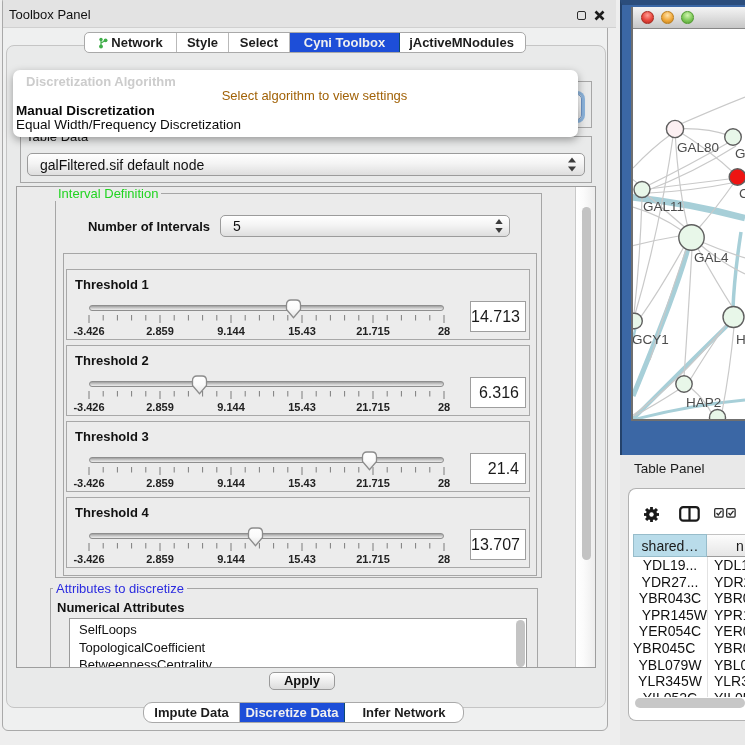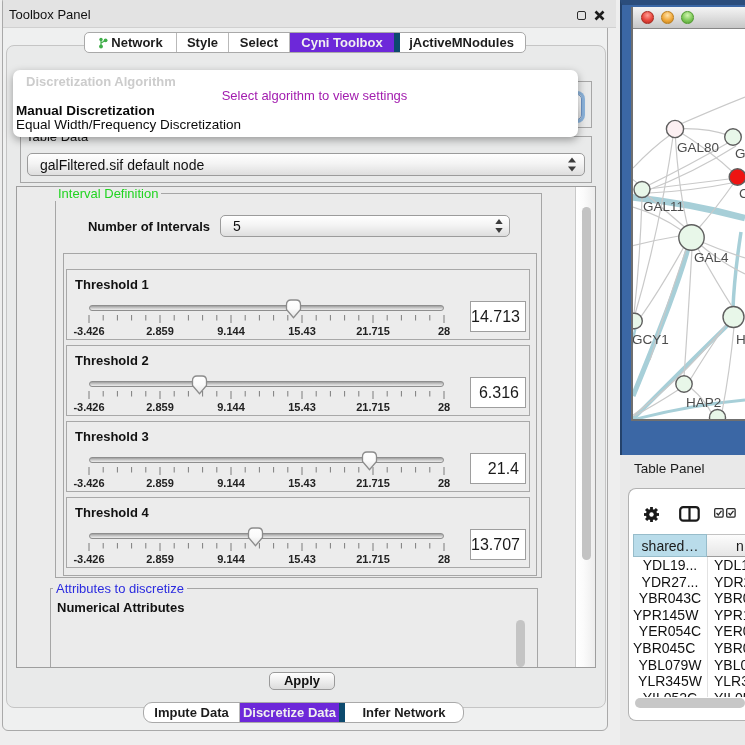--- a/index.html
+++ b/index.html
@@ -11,21 +11,21 @@
   background:linear-gradient(180deg,#ffffff 0%,#f4f4f4 45%,#dedede 100%); }
 .ctext { position:absolute; font-size:14px; color:#111; }
 .bold13 { position:absolute; font-size:13px; font-weight:bold; color:#111; }
 .track { position:absolute; height:6px; border:1px solid #8e8e8e; border-radius:3px;
   background:linear-gradient(180deg,#9f9f9f 0%,#cfcfcf 55%,#ececec 100%); }
 .tfield { position:absolute; background:#ffffff; border:1px solid #9e9e9e;
   font-size:16px; color:#1a1a1a; text-align:right; padding-right:6px; }
 .tlabel { position:absolute; width:60px; text-align:center; font-size:11px; font-weight:bold; color:#222; }
 .seg { display:inline-block; height:100%; text-align:center; font-size:13px; font-weight:600;
   color:#1c1c1c; border-right:1px solid #b9b9b9; }
-.seg.dark { background:#6d28d9; color:#f0f0f0; border-right:6px solid #0c4a6e; }
+.seg.dark { background:#1d4ed8; color:#f0f0f0; border-right:1px solid #0c4a6e; }
 </style></head><body>
 
 <div class="abs" style="left:2px;top:-4px;width:606px;height:735px;border:1px solid #a9a9a9;border-radius:6px;background:#eff0f0;"></div>
 <div class="abs" style="left:3px;top:0;width:613px;height:28px;background:#e3e3e3;border-bottom:1px solid #d0d0d0;"></div>
 <div class="abs" style="left:9px;top:7px;font-size:13px;color:#111;">Toolbox Panel</div>
 <div class="abs" style="left:577px;top:11px;width:9px;height:9px;border:1.6px solid #2c2c2c;border-radius:2px;"></div>
 <svg class="abs" style="left:594px;top:10px;" width="11" height="11">
     <path d="M1.5,1.5 L9.5,9.5 M9.5,1.5 L1.5,9.5" stroke="#1c1c1c" stroke-width="2.6"></path>
   </svg>
 <div class="abs" style="left:6px;top:45px;width:600px;height:663px;background:#e9eaea;border:1px solid #c5c5c5;border-radius:8px;"></div>
@@ -249,29 +249,34 @@
           <stop offset="0.5" stop-color="#fafafa"></stop>
           <stop offset="1" stop-color="#e4e4e4"></stop>
         </linearGradient>
       </defs>
 <path d="M1.5,5.5 Q1.5,1 6,1 L11,1 Q15.5,1 15.5,5.5 L15.5,10.5 L8.5,18.7 L1.5,10.5 Z" fill="url(#g497)" stroke="#8c8c8c" stroke-width="1.3"></path>
     </svg>
 <div class="tfield" style="left:453px;top:342px;width:56px;height:31px;line-height:29px;">13.707</div>
 <div class="grp" style="left:33px;top:401px;width:488px;height:100px;"></div>
 <div class="gtitle" style="left:36px;top:394px;background:#ebebeb;color:#2b2bdf;">Attributes to discretize</div>
 <div class="bold13" style="left:40px;top:413px;">Numerical Attributes</div>
+<div class="abs" style="left:52px;top:431px;width:458px;height:49px;background:#ffffff;border:1px solid #9a9a9a;border-bottom:none;overflow:hidden;font-size:13px;color:#111;line-height:17.5px;padding-top:2px;">
+<div style="padding-left:9px;">SelfLoops</div>
+      <div style="padding-left:9px;">TopologicalCoefficient</div>
+      <div style="padding-left:9px;">BetweennessCentrality</div>
+    </div>
 <div class="abs" style="left:499px;top:433px;width:9px;height:47px;background:#c4c4c4;border-radius:5px;"></div>
 </div>
 <div class="abs" style="left:269px;top:672px;width:66px;height:18px;border:1px solid #9a9a9a;border-radius:5px;background:linear-gradient(180deg,#ffffff,#dcdcdc);font-size:13px;font-weight:600;color:#111;text-align:center;line-height:16px;">Apply</div>
 <div class="abs" style="left:143px;top:702px;width:321px;height:21px;background:#ffffff;border:1px solid #a9a9a9;border-radius:9px;overflow:hidden;white-space:nowrap;">
 <span class="seg" style="width:96px;line-height:19px;">Impute Data</span><span class="seg dark" style="width:105px;line-height:19px;">Discretize Data</span><span class="seg" style="width:118px;line-height:19px;border-right:none;">Infer Network</span>
 </div>
 <div class="abs" style="left:13px;top:70px;width:565px;height:67px;background:#ffffff;border-radius:7px;box-shadow:0 3px 8px rgba(0,0,0,0.35);"></div>
 <div class="abs" style="left:26px;top:74px;font-size:13px;font-weight:bold;color:#cccccc;">Discretization Algorithm</div>
-<div class="abs" style="left:13px;top:88px;width:565px;text-align:center;font-size:13px;color:#a21caf;padding-left:38px;">Select algorithm to view settings</div>
+<div class="abs" style="left:13px;top:88px;width:565px;text-align:center;font-size:13px;color:#a16207;padding-left:38px;">Select algorithm to view settings</div>
 <div class="abs" style="left:16px;top:103px;font-size:13.5px;font-weight:bold;color:#0a0a0a;">Manual Discretization</div>
 <div class="abs" style="left:16px;top:117px;font-size:13.5px;color:#0a0a0a;">Equal Width/Frequency Discretization</div>
 <div class="abs" style="left:620px;top:0;width:125px;height:455px;background:#3b67a5;border-top:5px solid #2b4d7c;border-left:2px solid #24426b;"></div>
 <div class="abs" style="left:631px;top:7px;width:114px;height:414px;border-left:2px solid #6f6f6f;border-bottom:2px solid #6f6f6f;"></div>
 <div class="abs" style="left:633px;top:7px;width:112px;height:22px;background:linear-gradient(180deg,#f4f4f4 0%,#dedede 50%,#c7c7c7 100%);border-bottom:1px solid #878787;"></div>
 <div class="abs" style="left:641px;top:11px;width:12.6px;height:12.6px;border-radius:50%;background:radial-gradient(circle at 50% 30%, #ff9d94 0%, #e8453c 55%, #a8281f 100%);border:0.5px solid #a8281f;"></div>
 <div class="abs" style="left:661px;top:11px;width:12.6px;height:12.6px;border-radius:50%;background:radial-gradient(circle at 50% 30%, #ffe2a8 0%, #f0a83a 55%, #bb7e1c 100%);border:0.5px solid #bb7e1c;"></div>
 <div class="abs" style="left:681px;top:11px;width:12.6px;height:12.6px;border-radius:50%;background:radial-gradient(circle at 50% 30%, #d2f5ae 0%, #7fc95a 55%, #4f9a2e 100%);border:0.5px solid #4f9a2e;"></div>
 <svg class="abs" style="left:633px;top:29px;" width="112" height="390" viewBox="633 29 112 390">
 <rect x="633" y="29" width="112" height="390" fill="#ffffff"></rect>
@@ -357,21 +362,21 @@
   </svg>
 <div class="abs" style="left:633px;top:534px;width:74px;height:23px;background:#b9dcea;border:1px solid #97bcca;font-size:14px;color:#1a1a1a;text-align:center;line-height:22px;">shared…</div>
 <div class="abs" style="left:707px;top:534px;width:38px;height:23px;background:linear-gradient(180deg,#fcfcfc,#e6e6e6);border-top:1px solid #c2c2c2;border-bottom:1px solid #9c9c9c;font-size:14px;color:#1a1a1a;padding-left:29px;line-height:22px;">n</div>
 <div class="abs" style="left:633px;top:557px;width:112px;height:140px;overflow:hidden;background:#fff;">
 <div style="position:absolute;left:0;top:0.0px;width:74px;text-align:center;font-size:14px;color:#111;">YDL19...</div>
 <div style="position:absolute;left:81px;top:0.0px;font-size:14px;color:#111;white-space:nowrap;">YDL19</div>
 <div style="position:absolute;left:0;top:16.6px;width:74px;text-align:center;font-size:14px;color:#111;">YDR27...</div>
 <div style="position:absolute;left:81px;top:16.6px;font-size:14px;color:#111;white-space:nowrap;">YDR27</div>
 <div style="position:absolute;left:0;top:33.2px;width:74px;text-align:center;font-size:14px;color:#111;">YBR043C</div>
 <div style="position:absolute;left:81px;top:33.2px;font-size:14px;color:#111;white-space:nowrap;">YBR04</div>
-<div style="position:absolute;left:0;top:49.8px;width:74px;text-align:left;font-size:14px;color:#111;">YPR145W</div>
+<div style="position:absolute;left:0;top:49.8px;width:74px;text-align:right;font-size:14px;color:#111;">YPR145W</div>
 <div style="position:absolute;left:81px;top:49.8px;font-size:14px;color:#111;white-space:nowrap;">YPR14</div>
 <div style="position:absolute;left:0;top:66.4px;width:74px;text-align:center;font-size:14px;color:#111;">YER054C</div>
 <div style="position:absolute;left:81px;top:66.4px;font-size:14px;color:#111;white-space:nowrap;">YER05</div>
 <div style="position:absolute;left:0;top:83.0px;width:74px;text-align:left;font-size:14px;color:#111;">YBR045C</div>
 <div style="position:absolute;left:81px;top:83.0px;font-size:14px;color:#111;white-space:nowrap;">YBR04</div>
 <div style="position:absolute;left:0;top:99.6px;width:74px;text-align:center;font-size:14px;color:#111;">YBL079W</div>
 <div style="position:absolute;left:81px;top:99.6px;font-size:14px;color:#111;white-space:nowrap;">YBL07</div>
 <div style="position:absolute;left:0;top:116.2px;width:74px;text-align:center;font-size:14px;color:#111;">YLR345W</div>
 <div style="position:absolute;left:81px;top:116.2px;font-size:14px;color:#111;white-space:nowrap;">YLR34</div>
 <div style="position:absolute;left:0;top:132.8px;width:74px;text-align:center;font-size:14px;color:#111;">YIL052C</div>

